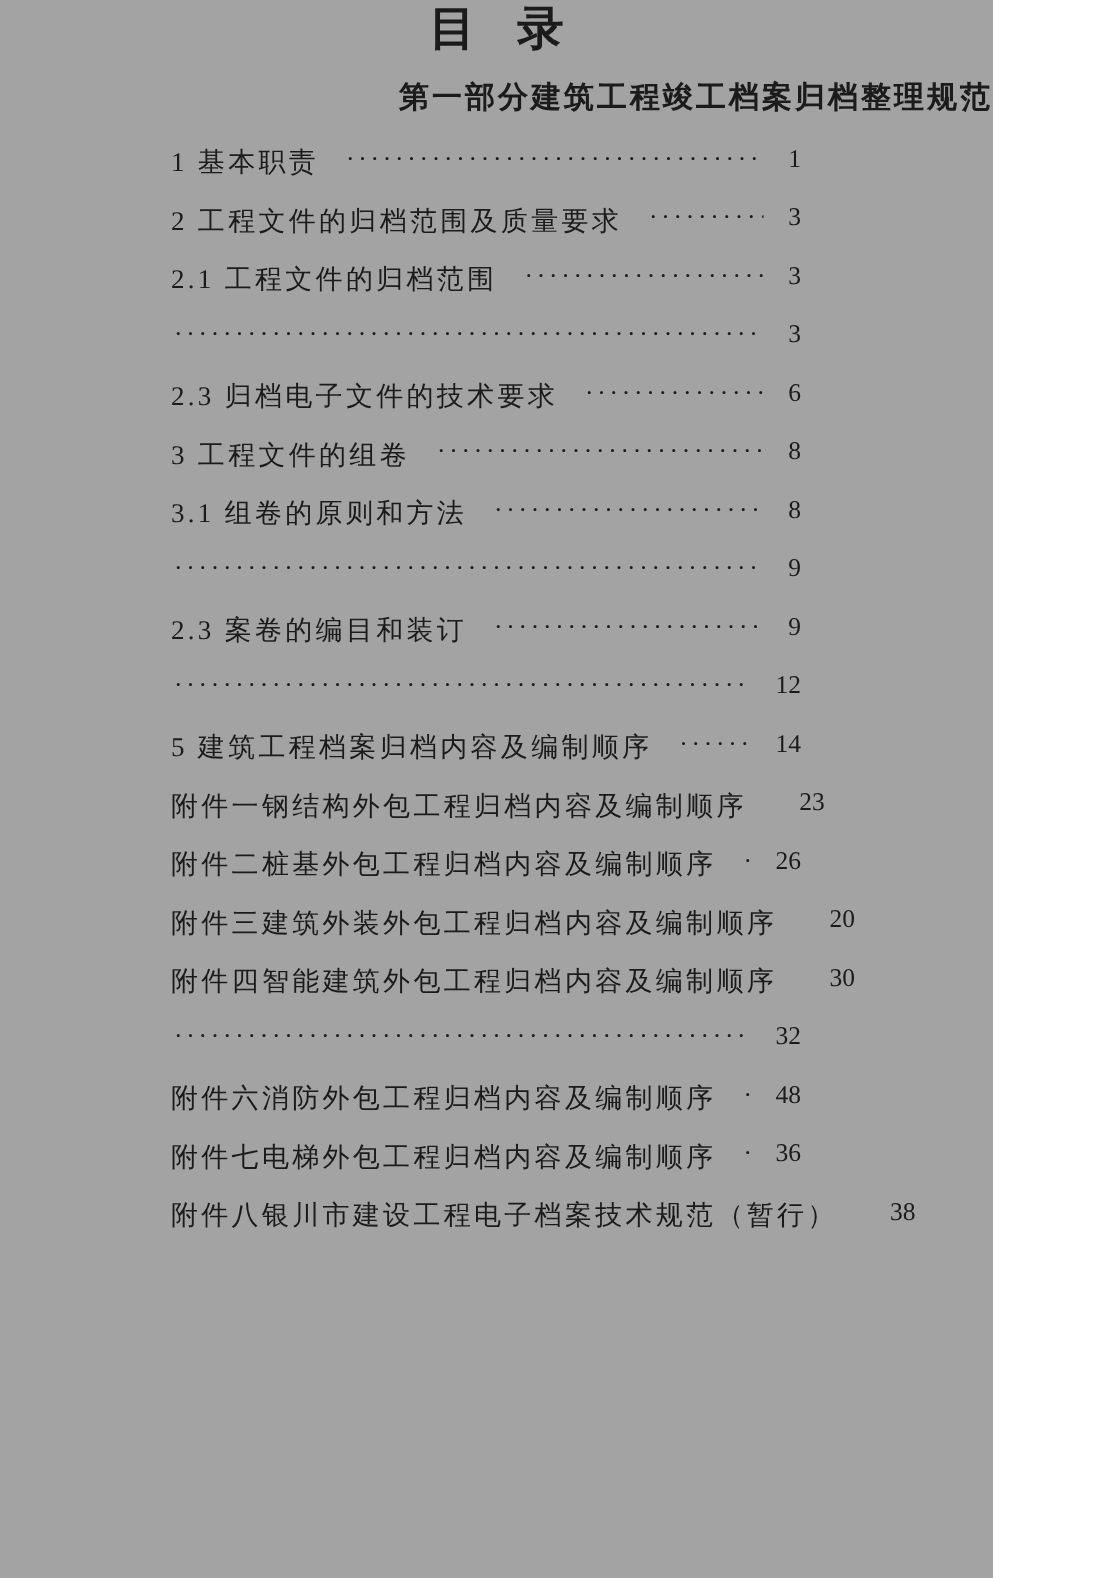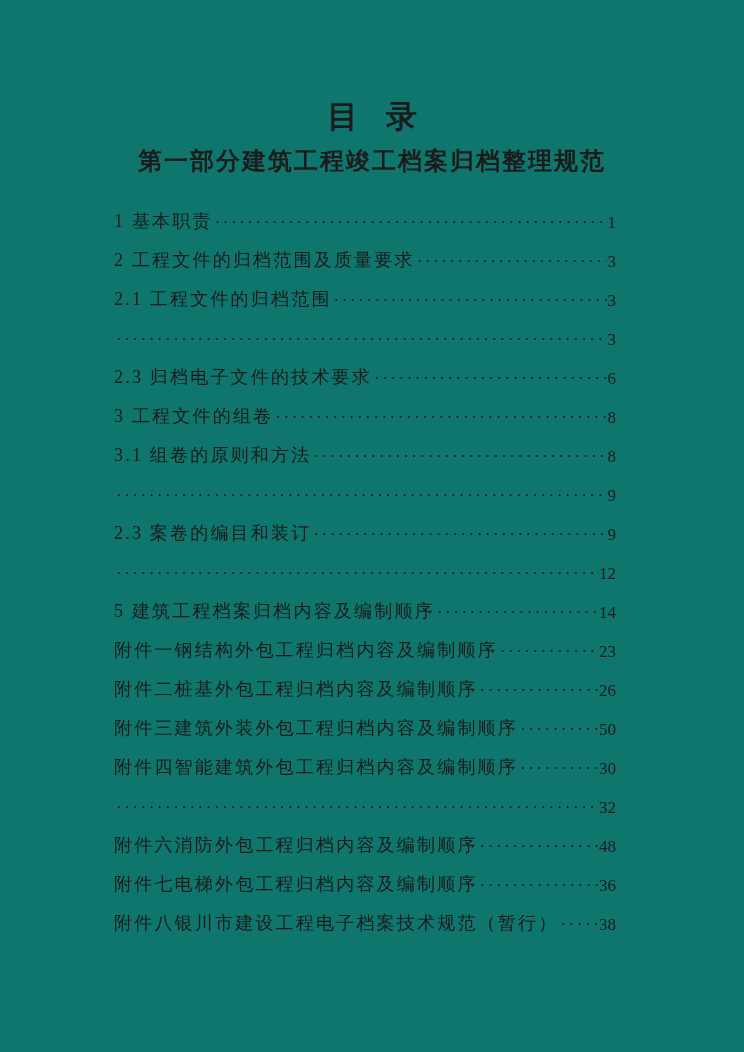--- a/index.html
+++ b/index.html
@@ -2,59 +2,58 @@
 <html><head>
 <meta charset="utf-8">
 <style>
   html, body {
     margin: 0;
     padding: 0;
     background: #ffffff;
   }
   .page {
     position: relative;
-    width: 744px;
+    width: 662px;
     height: 1052px;
-    background: #0f766e;
+    background: #a3a3a3;
     box-sizing: border-box;
     overflow: hidden;
     font-family: "Liberation Serif", "DejaVu Serif", serif;
     color: #1b1b1b;
-    padding-top: 98px;
   }
   .doc-title {
     margin: 0;
     width: 100%;
     text-align: center;
     font-size: 31px;
     line-height: 38px;
     font-weight: bold;
     letter-spacing: 10px;
     text-indent: 10px; 
   }
   .doc-subtitle {
     margin: 14px 0 0 0;
     width: 100%;
-    text-align: center;
-    font-size: 24px;
+    text-align: right;
+    font-size: 20px;
     line-height: 26px;
     font-weight: bold;
     letter-spacing: 2px;
-    font-family: Liberation Mono, monospace;
   }
   .toc-list {
     margin: 18px 128px 0 114px;
   }
   .toc-row {
     display: flex;
-    align-items: flex-end;
+    align-items: flex-start;
     height: 39px;
     font-size: 18px;
     letter-spacing: 2.2px;
     white-space: nowrap;
+    gap: 16px;
   }
   .toc-label {
     flex: 0 0 auto;
   }
   .toc-dots {
     flex: 1 1 auto;
     overflow: hidden;
     white-space: nowrap;
     letter-spacing: 2.5px;
     font-size: 17px;
@@ -132,21 +131,21 @@
         <span class="toc-page">23</span>
       </div>
       <div class="toc-row">
         <span class="toc-label">附件二桩基外包工程归档内容及编制顺序</span>
         <span class="toc-dots">························································································································</span>
         <span class="toc-page">26</span>
       </div>
       <div class="toc-row">
         <span class="toc-label">附件三建筑外装外包工程归档内容及编制顺序</span>
         <span class="toc-dots">························································································································</span>
-        <span class="toc-page">50</span>
+        <span class="toc-page">20</span>
       </div>
       <div class="toc-row">
         <span class="toc-label">附件四智能建筑外包工程归档内容及编制顺序</span>
         <span class="toc-dots">························································································································</span>
         <span class="toc-page">30</span>
       </div>
       <div class="toc-row">
         <span class="toc-dots">························································································································</span>
         <span class="toc-page">32</span>
       </div>

